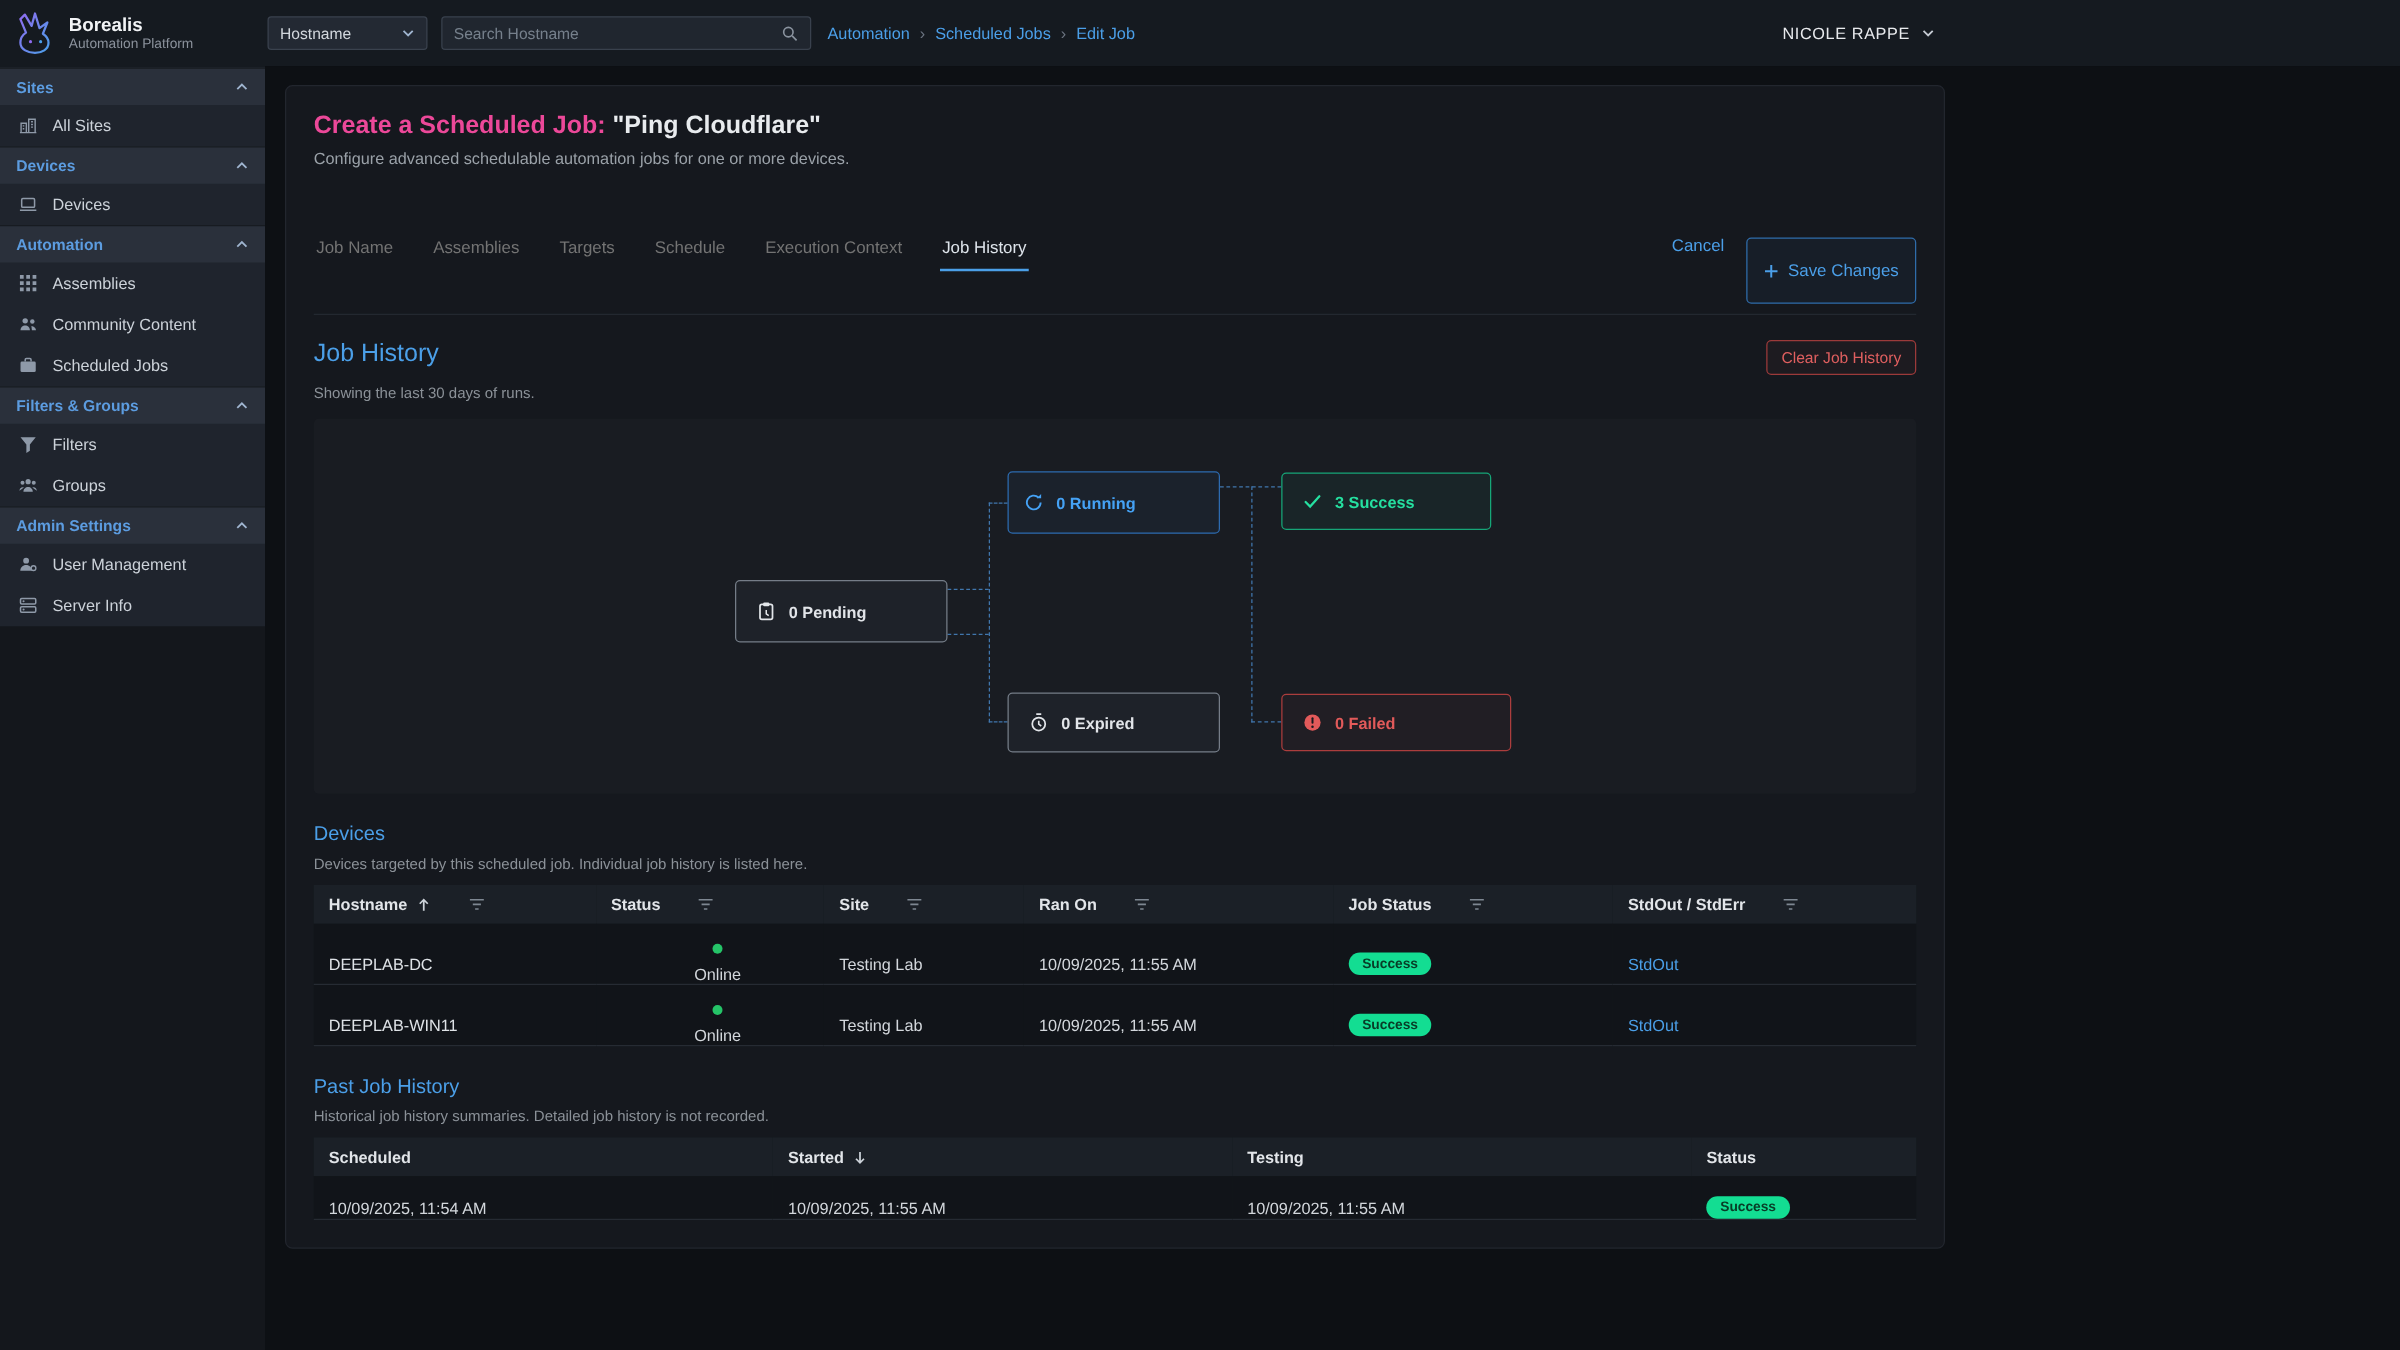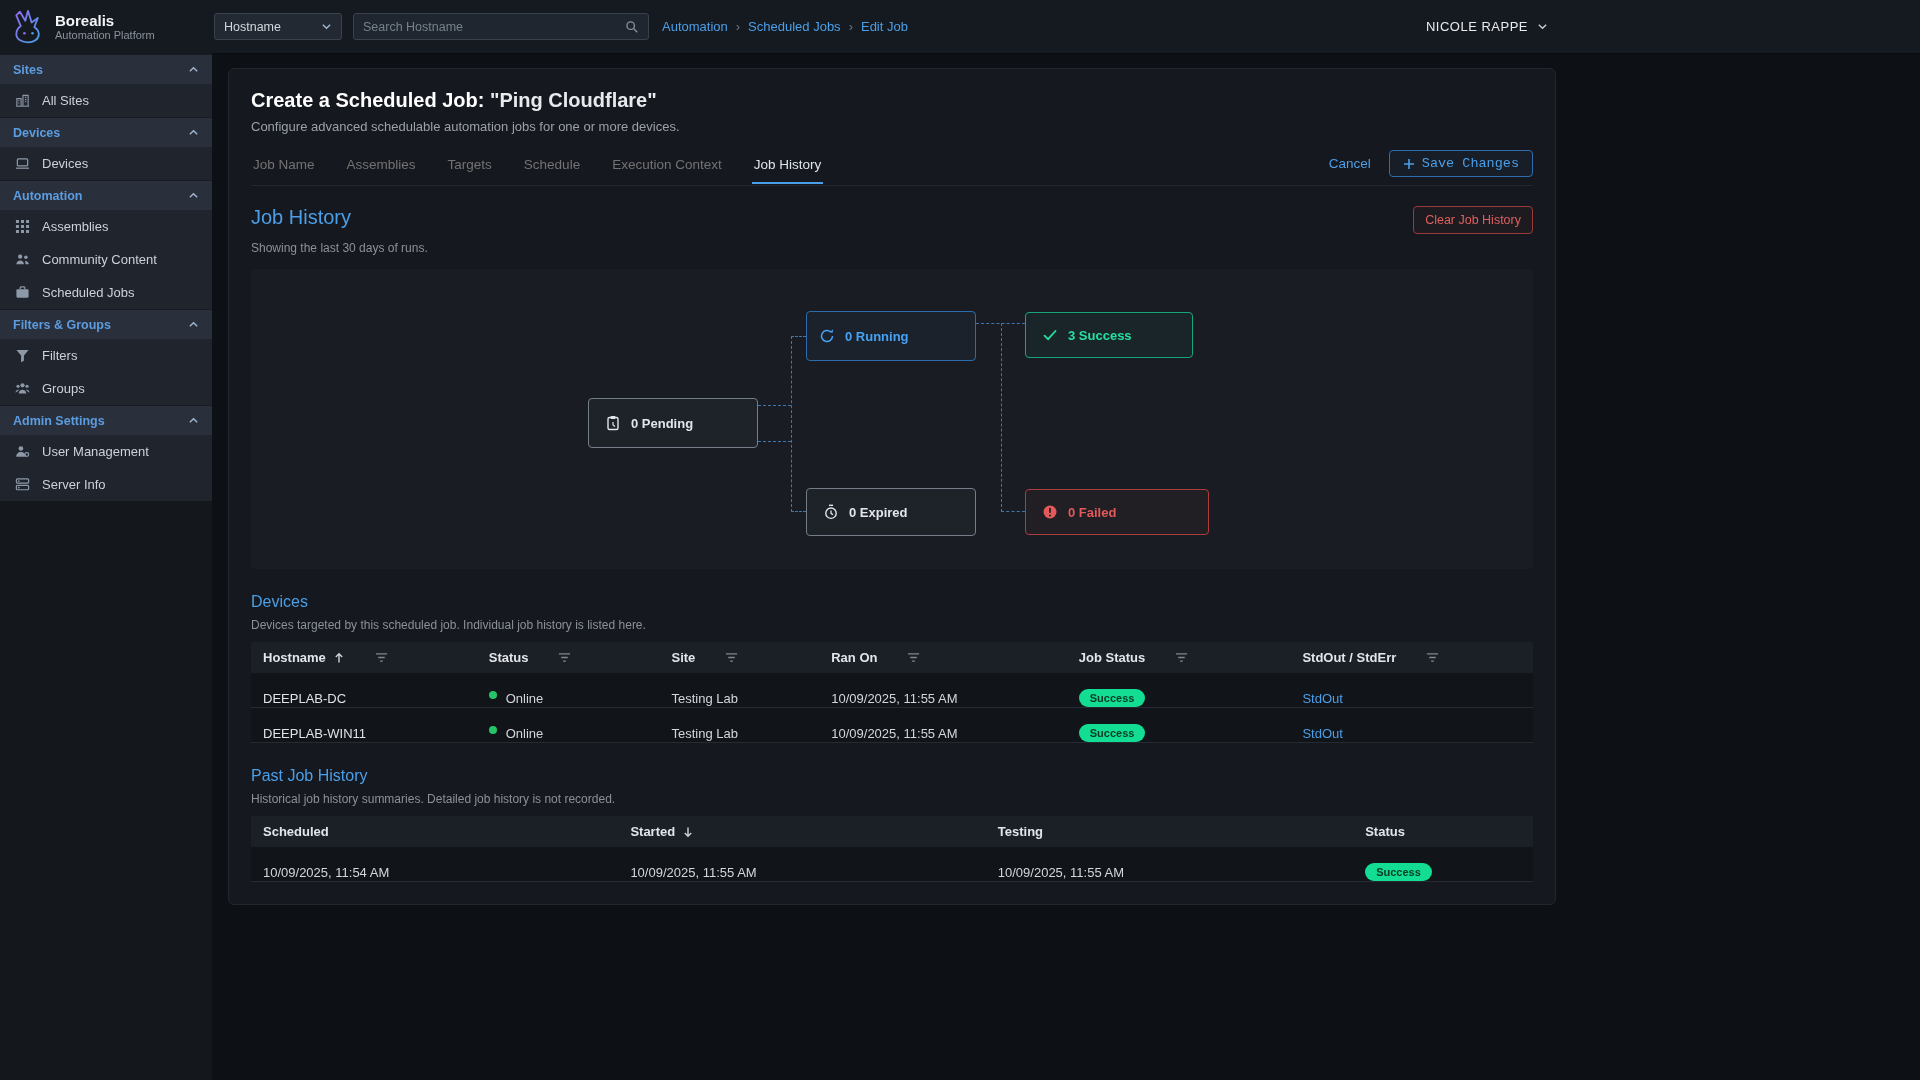--- a/index.html
+++ b/index.html
@@ -38,32 +38,32 @@
   .breadcrumb .bc-link { color:#4b9fe8; cursor:pointer; }
   .breadcrumb .bc-sep { color:#6b7480; }
   .user-menu { position:absolute; right:372px; display:flex; align-items:center; gap:9px; color:#e8eaed;
                font-size:13px; font-weight:500; letter-spacing:0.5px; cursor:pointer; }
   .user-menu .chev { color:#c4cad2; }
 
   
   .card { position:absolute; left:228px; top:68px; width:1328px; background:#15181e;
           border:1px solid #22262e; border-radius:6px; padding:20px 22px 22px; }
   .page-title { font-size:20px; }
-  .page-title .t-blue { color:#ffffff;margin-top:47px; }
+  .page-title .t-blue { color:#ec4899;margin-top:47px; }
   .page-title .t-name { color:#e8ebee; }
   .page-subtitle { margin-top:7px; font-size:13px; color:#9aa1a8; }
 
   .tabs-row { display:flex; align-items:center; gap:28px; margin-top:16px; border-bottom:1px solid #232830; }
   .tab { font-size:13.5px; color:#737373; padding:6px 2px 10px; cursor:pointer; border-bottom:2px solid transparent; }
   .tab.active { color:#dee4eb; border-bottom-color:#4b9fe8; }
   .tabs-actions { margin-left:auto; display:flex; align-items:center; gap:18px; padding-bottom:8px; }
   .cancel-link { color:#4b9fe8; font-size:13.5px; cursor:pointer; }
   .save-btn { display:flex; align-items:center; gap:7px; border:1px solid #2f6cab; color:#4b9fe8;
-              background:rgba(75,159,232,0.05); font-size:13.5px; padding:5px 13px; border-radius:4px; cursor:pointer;
-              font-family:Liberation Mono, monospace; }
+              background:rgba(75,159,232,0.05); font-size:13.5px; padding:18px 13px; border-radius:4px; cursor:pointer;
+              font-family:Liberation Sans, sans-serif;margin-top:40px; }
   .plus-ico { width:12px; height:12px; }
 
   .section-head-row { display:flex; align-items:flex-start; justify-content:space-between; margin-top:20px; }
   .h-jobhistory { font-size:20px; color:#4b9fe8; font-weight:normal; }
   .clear-btn { border:1px solid #9c3a3a; color:#df5f5f; background:rgba(224,92,92,0.04); font-size:12.5px;
                padding:6px 11px; border-radius:4px; cursor:pointer; font-family:"Liberation Sans", sans-serif; }
   .sub-note { margin-top:7px; font-size:12px; color:#8b9198; }
 
   
   .flow-panel { position:relative; margin-top:14px; height:300px; background:#191c22; border-radius:4px; }
@@ -80,21 +80,21 @@
 
   
   .h-sub { font-size:16px; color:#4b9fe8; font-weight:normal; margin-top:24px; }
   table { width:100%; border-collapse:collapse; margin-top:10px; font-size:13px; }
   thead th { text-align:left; background:#1b2027; height:31px; color:#e2e5e9; font-weight:bold; padding:0 0 0 12px; }
   .th-inner { display:flex; align-items:center; }
   .filter-ico { width:13px; height:13px; color:#7e8792; margin-left:30px; cursor:pointer; }
   .sort-ico { width:12px; height:12px; color:#cdd3da; margin-left:7px; }
   tbody td { height:30px; padding:16px 0 0 12px; color:#d3d7dc; background:#111419; border-bottom:1px solid #262b33; }
   td.cell-host { color:#dfe3e7; }
-  .status-cell { display:flex; gap:9px; }
+  .status-cell { display:flex; align-items:center; gap:9px;flex-direction:column; }
   .dot { width:8px; height:8px; border-radius:50%; background:#25c468; }
   .badge-success { display:inline-block; background:#13dd92; color:#083b26; font-weight:bold; font-size:11px;
                    padding:3px 11px; border-radius:10px; line-height:12px; }
   .stdout-link { color:#4b9fe8; cursor:pointer; }
 </style>
 </head>
 <body>
 
 <div class="app">
 

